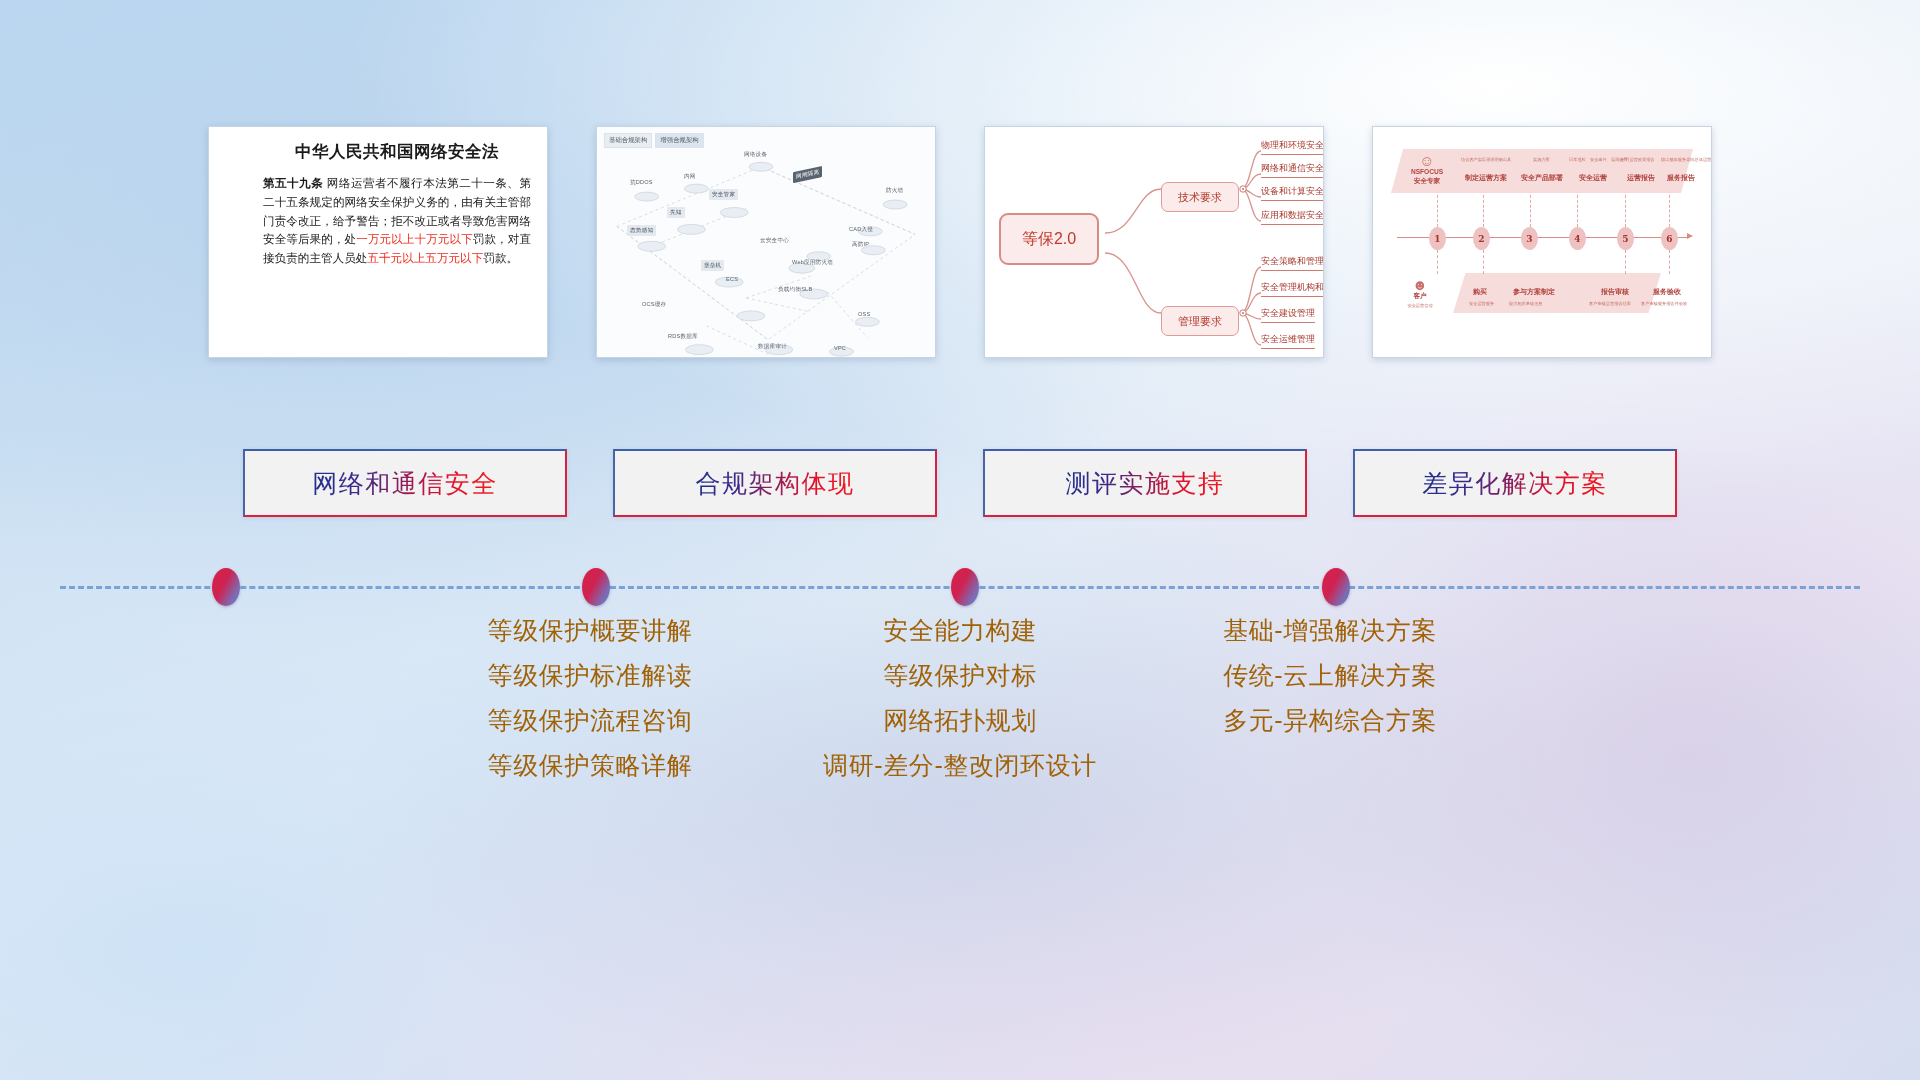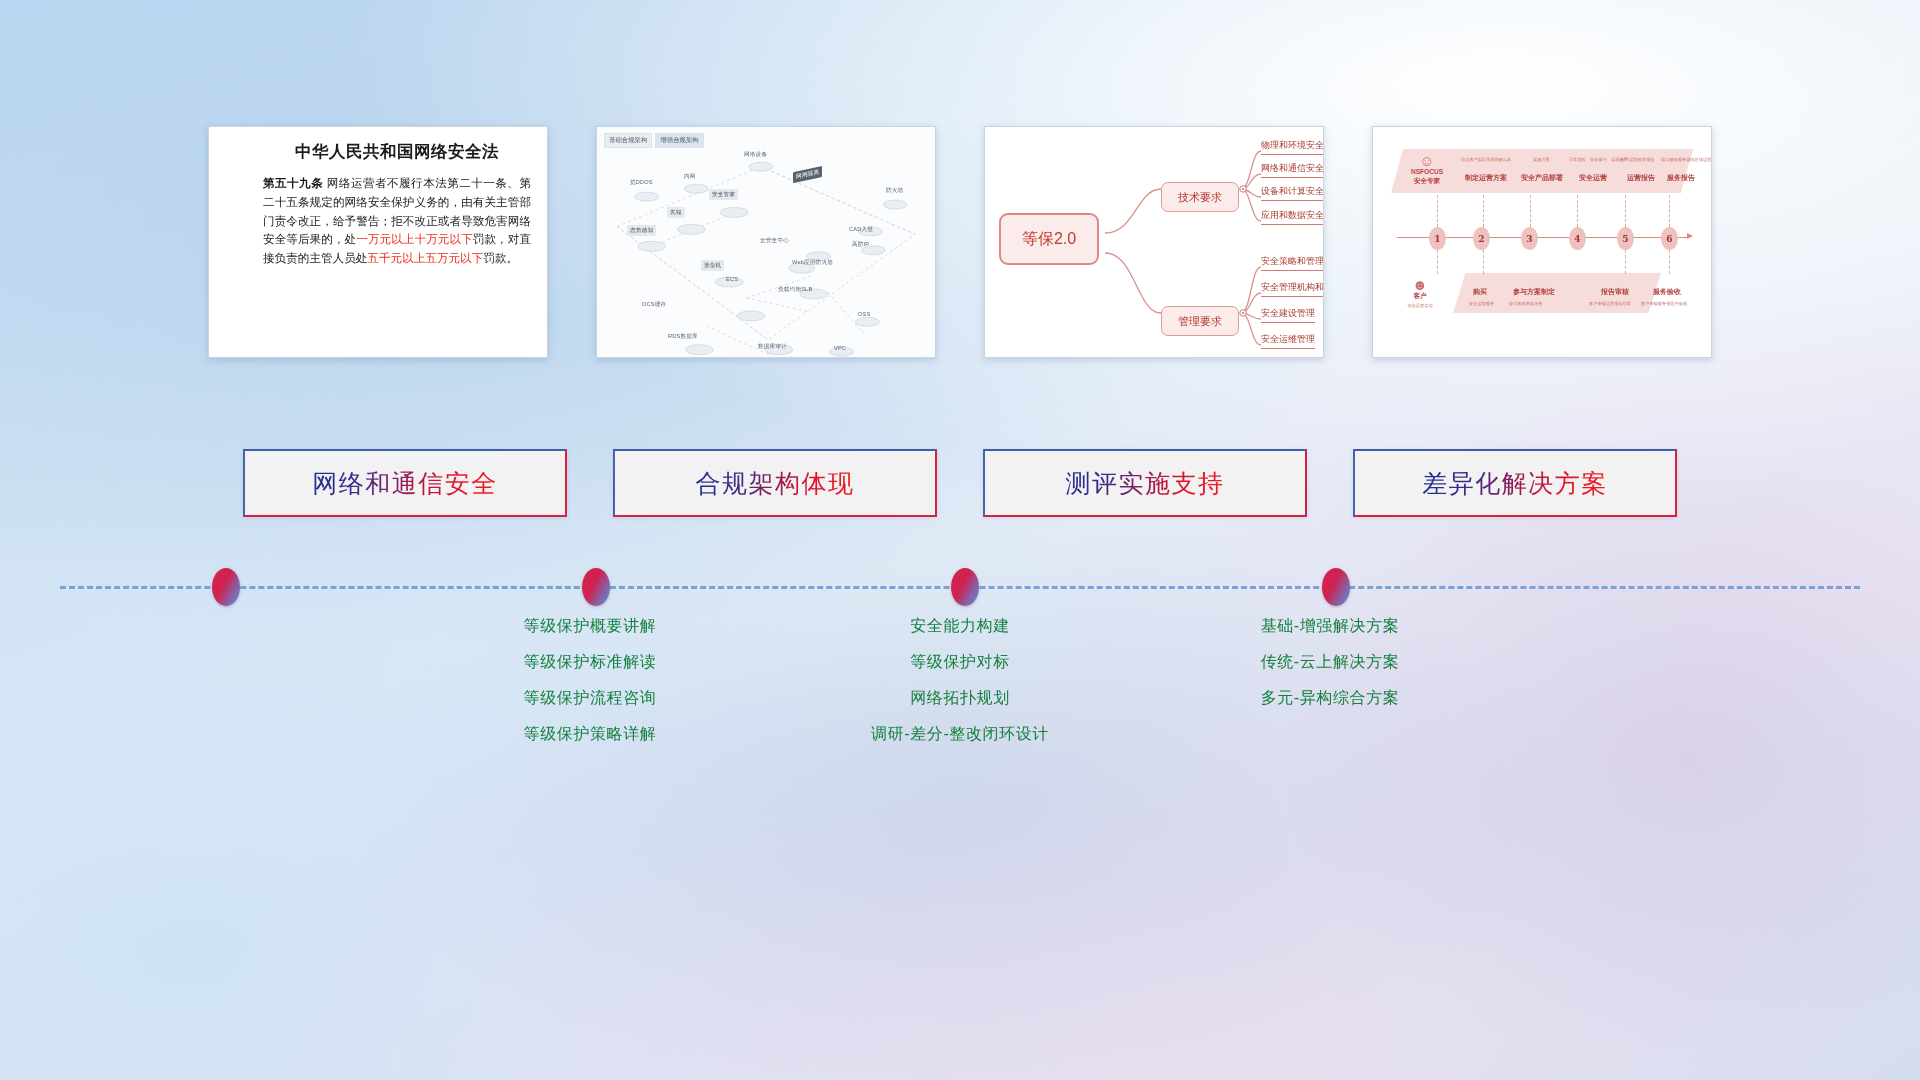--- a/index.html
+++ b/index.html
@@ -190,21 +190,21 @@
   .list-row {
     position: absolute; left: 0; right: 0; top: 604px;
     display: flex; justify-content: center; gap: 46px;
   }
   .list-col {
     width: 324px;
     display: flex; flex-direction: column; align-items: center;
     padding-top: 4px;
   }
   .list-item {
-    font-size: 16px; color: #15803d; line-height: 1.0;
+    font-size: 25px; color: #a16207; line-height: 1.0;
     padding: 10px 0; letter-spacing: .6px; white-space: nowrap;
   }
 </style>
 </head>
 <body>
 
 <div class="bg"></div>
 <div class="bg-tint"></div>
 
 <div class="page">

